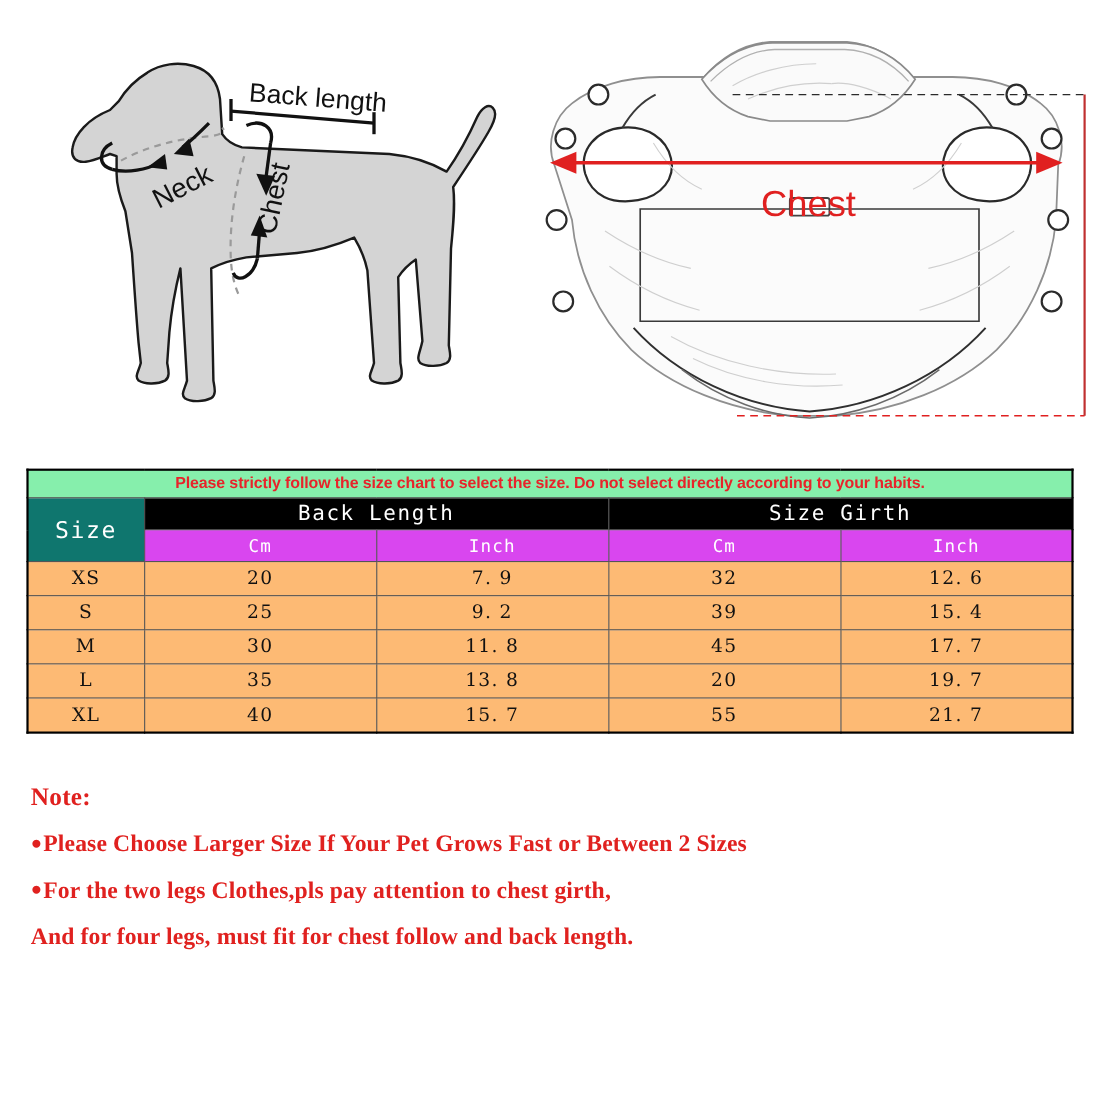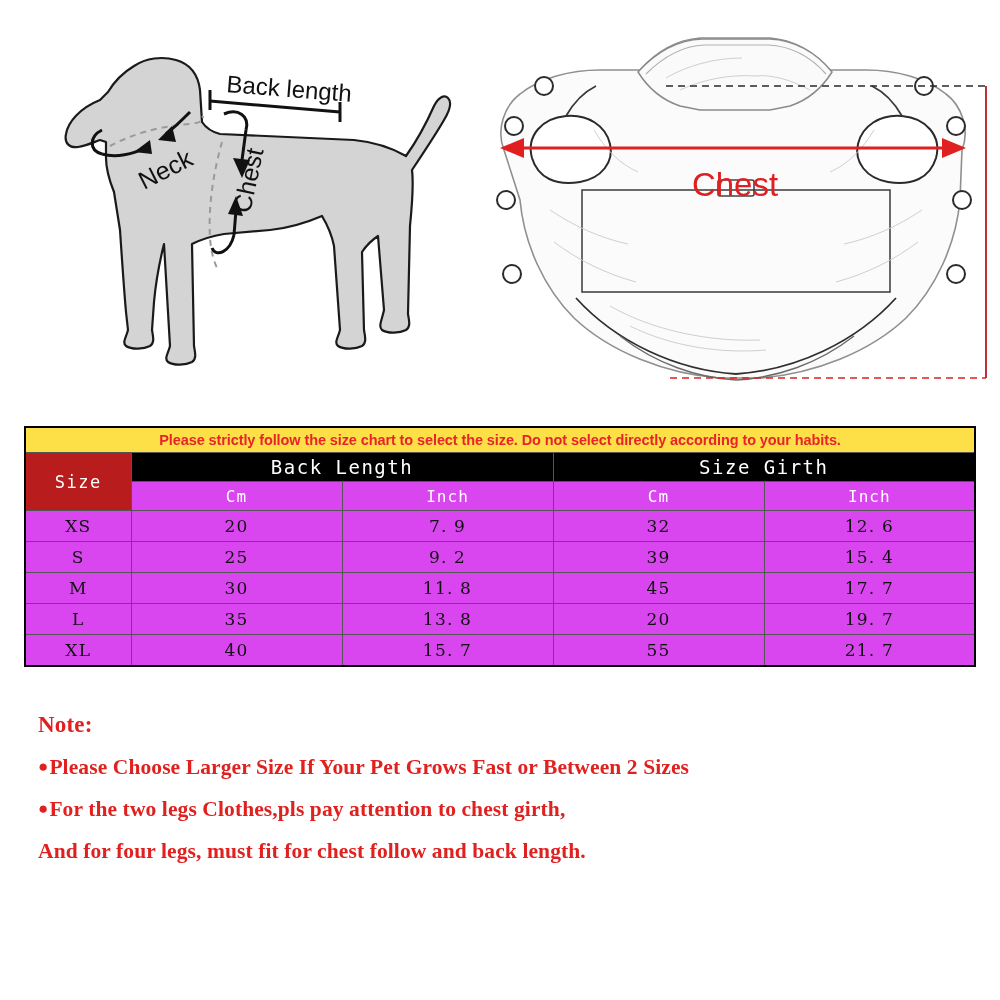--- a/index.html
+++ b/index.html
@@ -47,21 +47,21 @@
     table-layout: fixed;
     border: 2px solid #000;
   }
   table.size-table td, table.size-table th {
     border: 1px solid #555;
     text-align: center;
     vertical-align: middle;
     padding: 0;
   }
   .banner-cell {
-    background: #fde047;
+    background: #86efac;
     color: #e8232a;
     font-family: "Liberation Sans", sans-serif;
     font-size: 14.5px;
     font-weight: 600;
     text-align: left;
     padding: 3px 0 3px 10px;
     height: 24px;
     letter-spacing: -0.1px;
     white-space: nowrap;
     border-left: none;
@@ -71,50 +71,50 @@
   .hdr {
     background: #000000;
     color: #ffffff;
     font-family: "DejaVu Sans Mono", "Liberation Mono", monospace;
     font-size: 19px;
     letter-spacing: 1.5px;
     height: 28px;
     border-color: #666;
   }
   .hdr-size {
-    background: #b91c1c;
+    background: #0f766e;
     color: #ffffff;
     font-family: "DejaVu Sans Mono", "Liberation Mono", monospace;
-    font-size: 17px;
+    font-size: 21px;
     letter-spacing: 1.5px;
     border-color: #666;
   }
   .hdr-sub {
     background: #d946ef;
     color: #ffffff;
     font-family: "DejaVu Sans Mono", "Liberation Mono", monospace;
     font-size: 16px;
     letter-spacing: 1px;
     height: 28px;
     border-color: #666;
   }
   td.cell {
-    background: #d946ef;
+    background: #fdba74;
     color: #111111;
     font-family: "DejaVu Serif", "Liberation Serif", serif;
     font-size: 17px;
     height: 30px;
     letter-spacing: 1.2px;
     border-color: #555;
   }
 
   
   #notes {
     position: absolute;
-    left: 38px; top: 712px;
+    left: 28px; top: 712px;
     width: 900px;
     color: #e0211f;
     font-family: "Liberation Serif", "DejaVu Serif", serif;
     font-weight: bold;
   }
   .note-title {
     font-size: 23px;
     margin-bottom: 17px;
     letter-spacing: 0.2px;
   }

